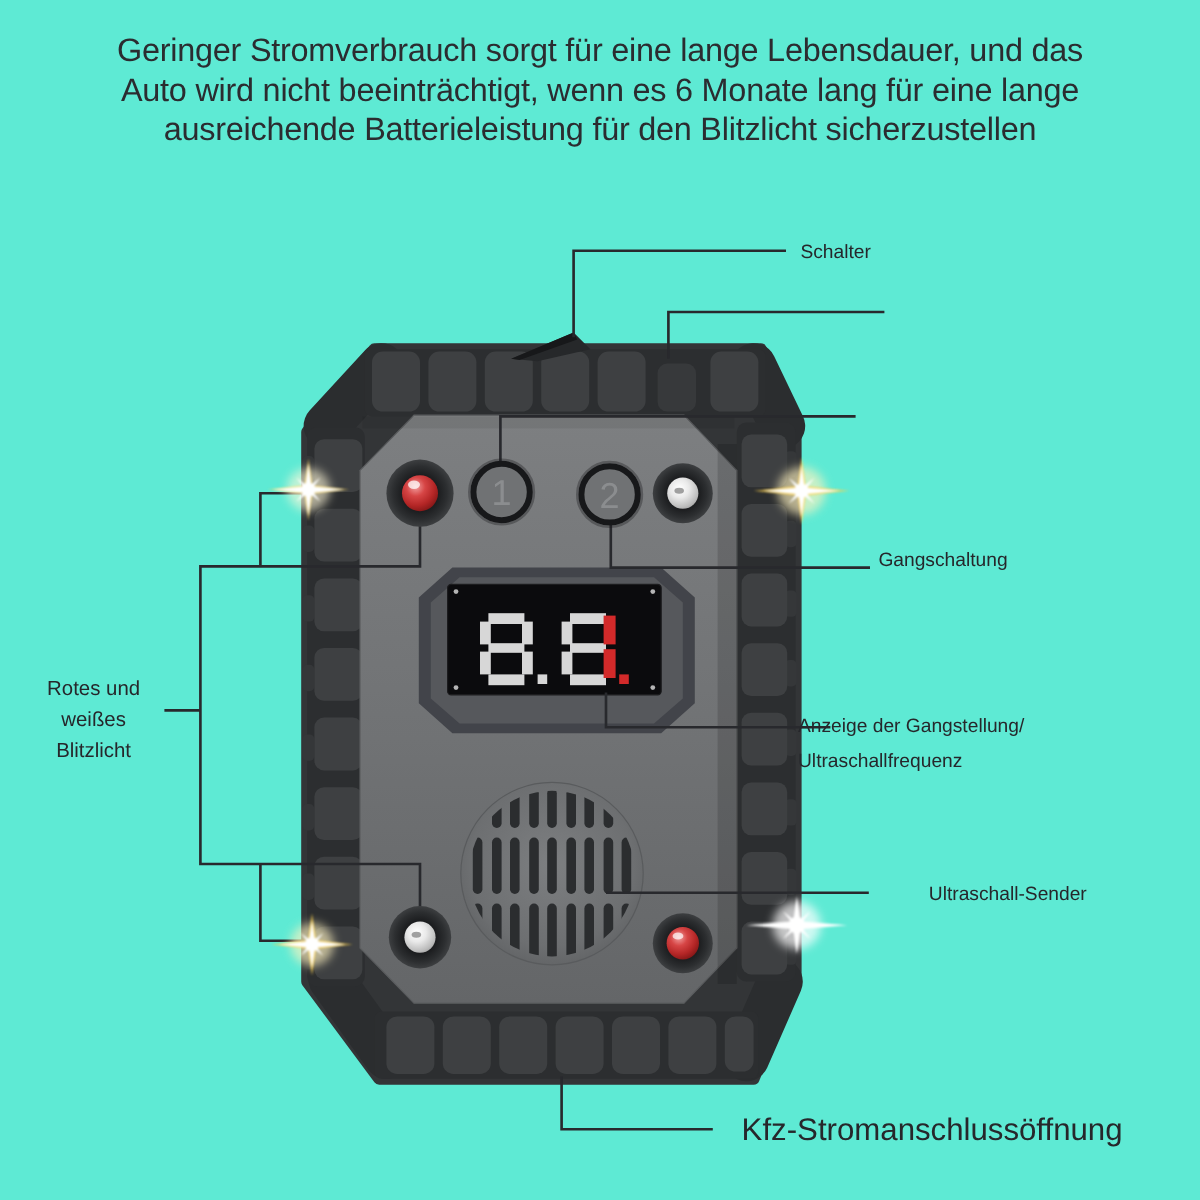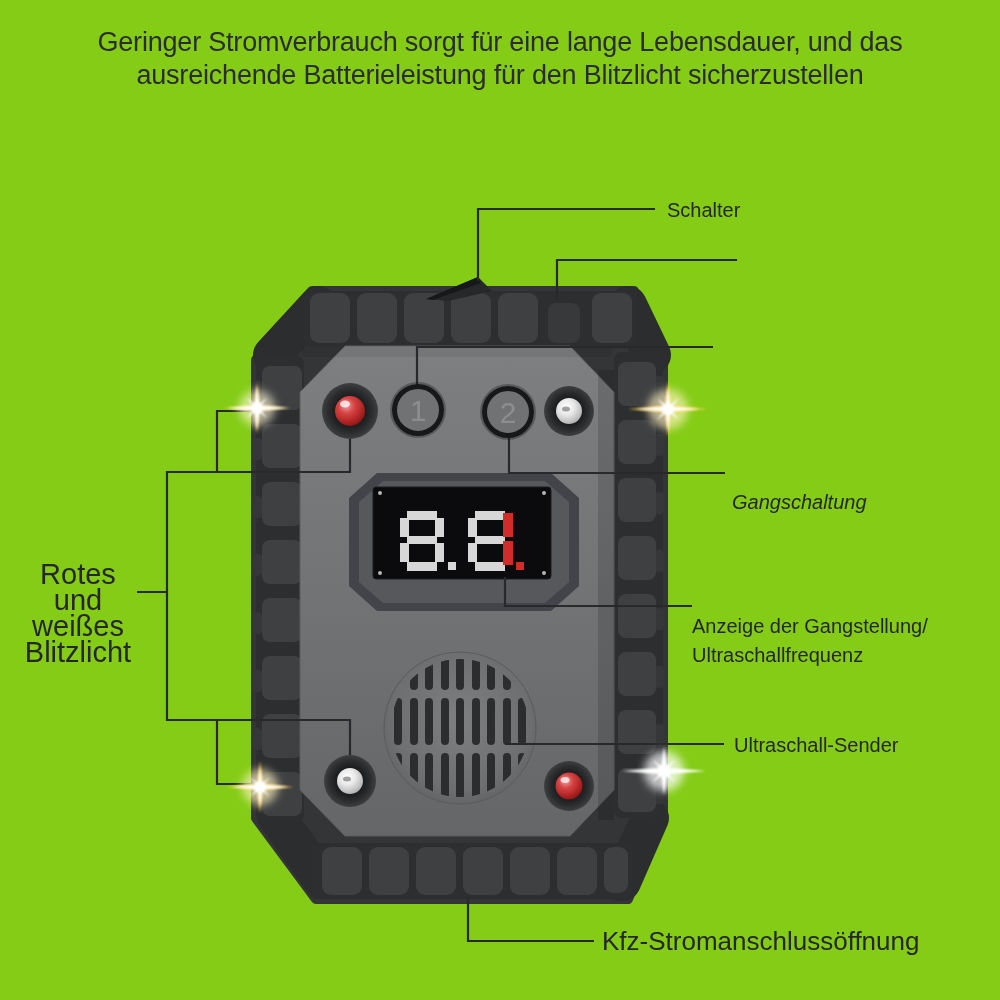--- a/index.html
+++ b/index.html
@@ -1,51 +1,52 @@
 <!DOCTYPE html>
 <html><head>
 <meta charset="utf-8">
 <style>
   html,body{margin:0;padding:0;}
   .stage{
     position:relative;
     width:1000px;height:1000px;
-    background:#84cc16;
+    background:#5eead4;
     overflow:hidden;
     font-family:"Liberation Sans", sans-serif;
     color:#28292d;
   }
   .hdr{
     position:absolute;left:0;top:26px;width:1000px;
     text-align:center;
     font-size:27px;line-height:33px;
     letter-spacing:-0.2px;
     color:#2b2c30;
   }
   .lbl{
     position:absolute;
-    font-size:20px;line-height:29px;
+    font-size:16px;line-height:29px;
     color:#26272b;
     white-space:nowrap;
   }
   .lbl-kfz{font-size:26px;}
   .lbl-blitz{
     width:128px;text-align:center;white-space:normal;
-    font-size:29px;line-height:26px;
+    font-size:17px;line-height:26px;
   }
   svg{position:absolute;left:0;top:0;}
   .leader{fill:none;stroke:#28292d;stroke-width:2.2;}
 </style>
 </head>
 <body>
 
 <div class="stage">
 
   <div class="hdr">
     <div>Geringer Stromverbrauch sorgt für eine lange Lebensdauer, und das</div>
+    <div>Auto wird nicht beeinträchtigt, wenn es 6 Monate lang für eine lange</div>
     <div>ausreichende Batterieleistung für den Blitzlicht sicherzustellen</div>
   </div>
 
   <svg width="1000" height="1000" viewBox="0 0 1000 1000">
     <defs>
       <linearGradient id="panelGrad" x1="0" y1="0" x2="0" y2="1">
         <stop offset="0" stop-color="#7d7f81"></stop>
         <stop offset="0.55" stop-color="#707274"></stop>
         <stop offset="1" stop-color="#646668"></stop>
       </linearGradient>
@@ -323,31 +324,31 @@
         <circle r="7" fill="#ffffff"></circle>
       </g>
     </g>
   </svg>
 
   <div class="lbl" style="left:667px;top:196px;">
     <span>Schalter</span>
   </div>
   <div class="lbl" style="left:716px;top:330px;line-height:30px;">
   </div>
-  <div class="lbl" style="left:732px;top:488px;font-style:italic;">
+  <div class="lbl" style="left:732px;top:453px;">
     <span>Gangschaltung</span>
   </div>
-  <div class="lbl" style="left:692px;top:591px;line-height:29px;margin-top:21px;">
+  <div class="lbl" style="left:665px;top:591px;line-height:29px;">
     <div>Anzeige der Gangstellung/</div>
     <div>Ultraschallfrequenz</div>
   </div>
-  <div class="lbl" style="left:734px;top:731px;">
+  <div class="lbl" style="left:774px;top:731px;">
     <span>Ultraschall-Sender</span>
   </div>
-  <div class="lbl lbl-kfz" style="left:602px;top:927px;">
+  <div class="lbl lbl-kfz" style="left:618px;top:927px;">
     <span>Kfz-Stromanschlussöffnung</span>
   </div>
   <div class="lbl lbl-blitz" style="left:14px;top:561px;">
     <div>Rotes und</div>
     <div>weißes</div>
     <div>Blitzlicht</div>
   </div>
 
 </div>
 

